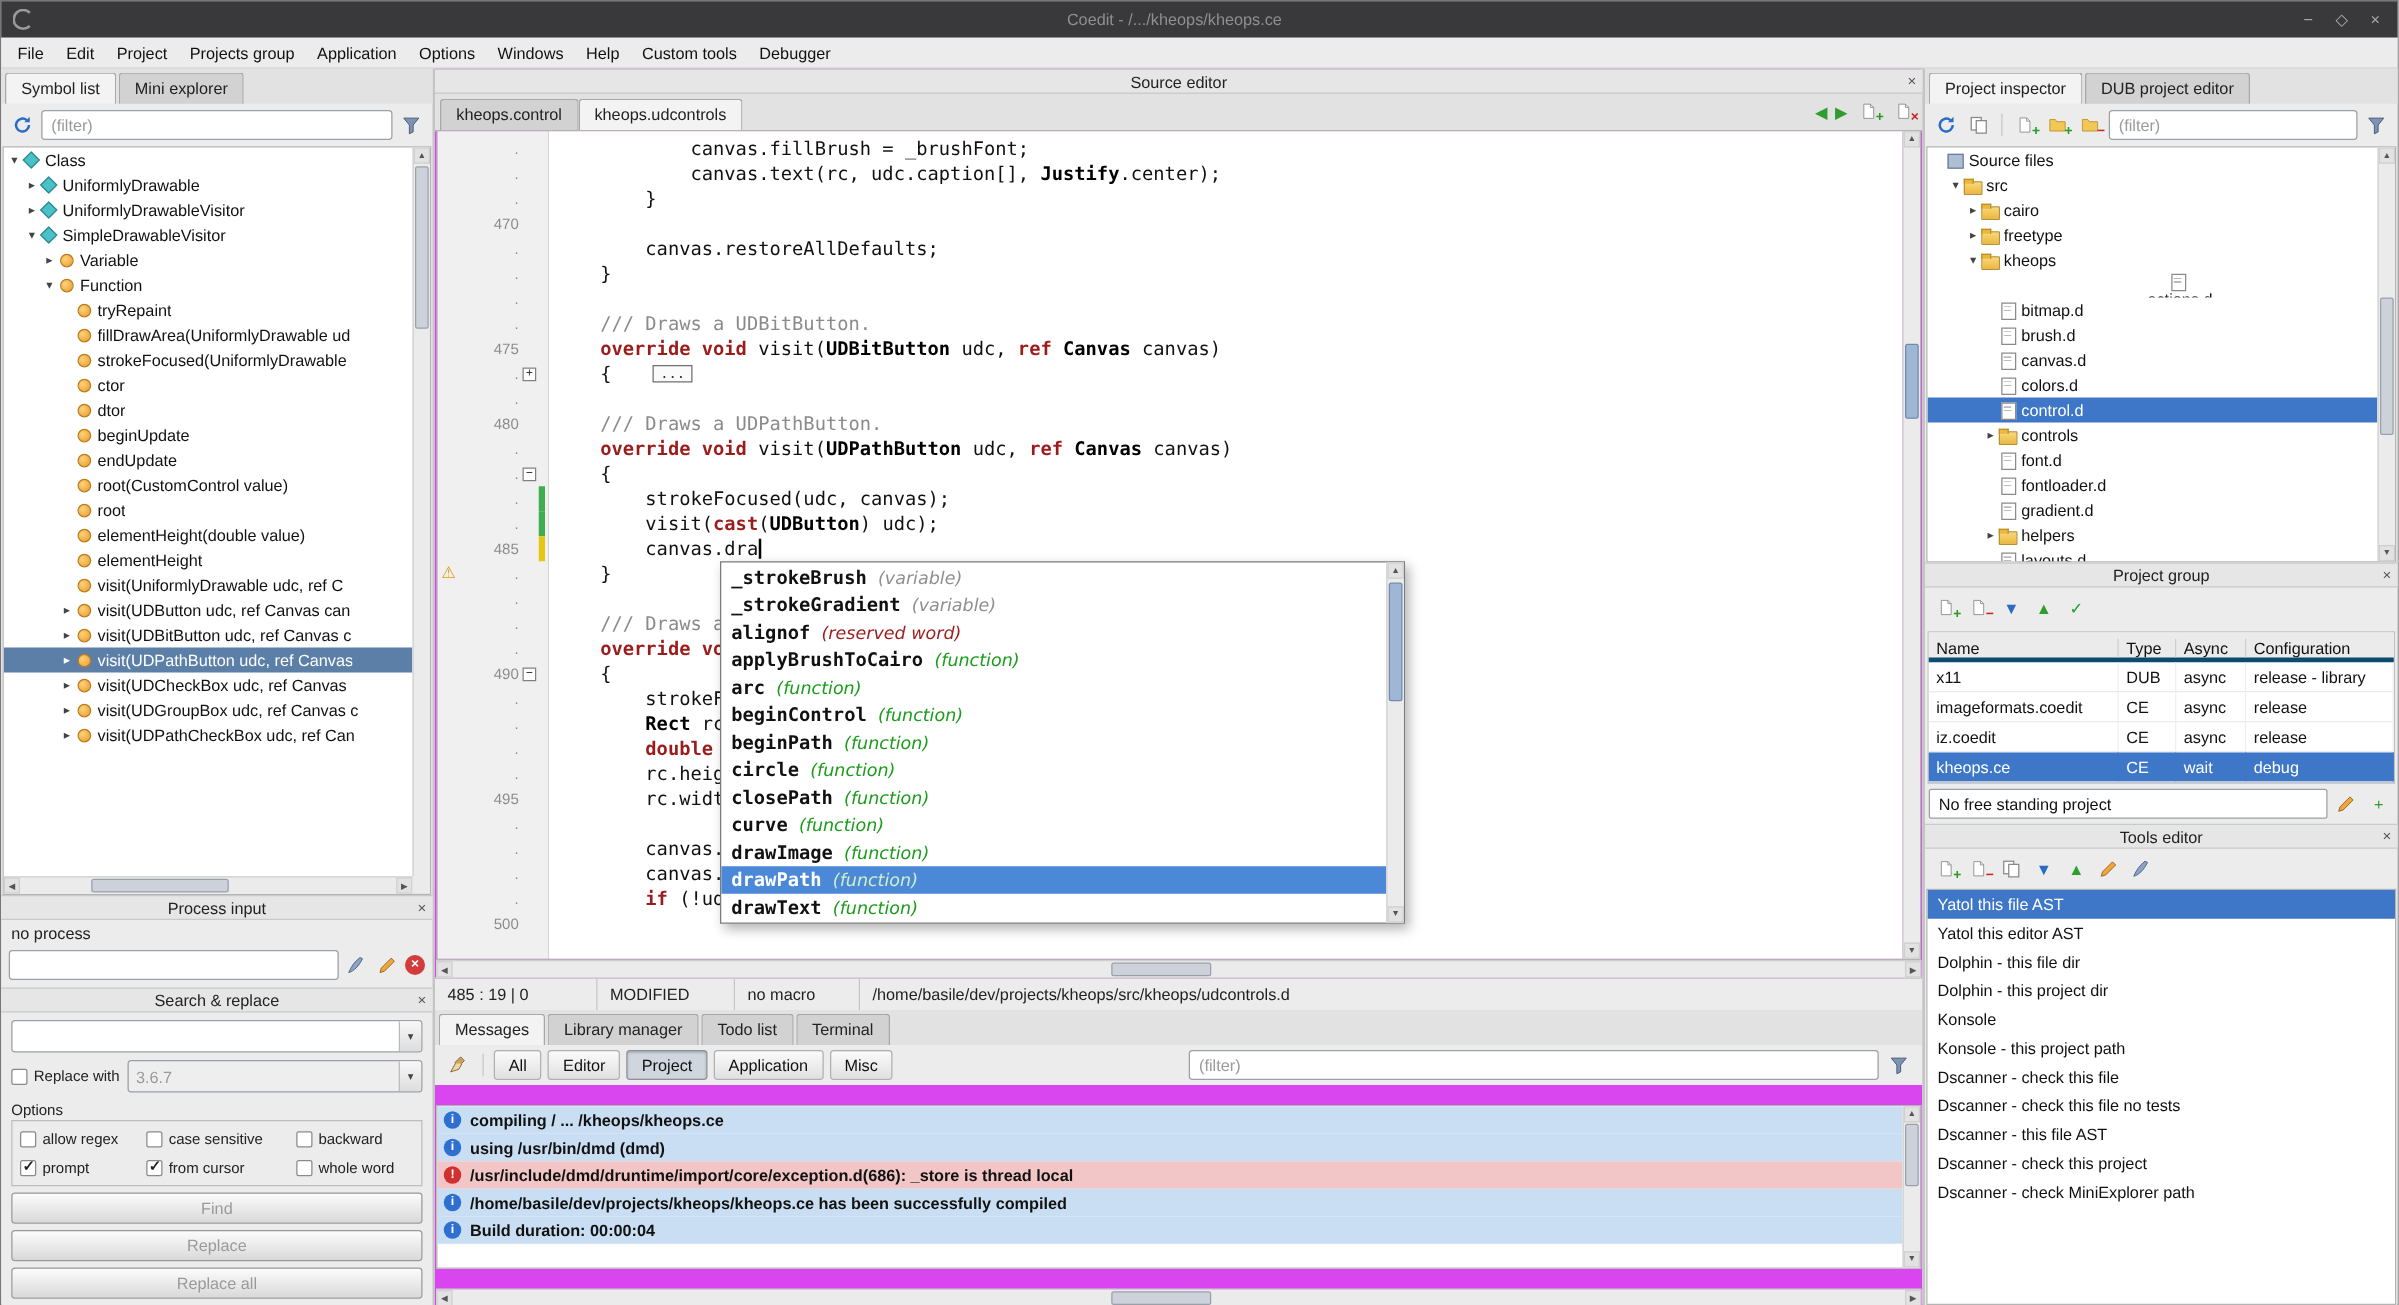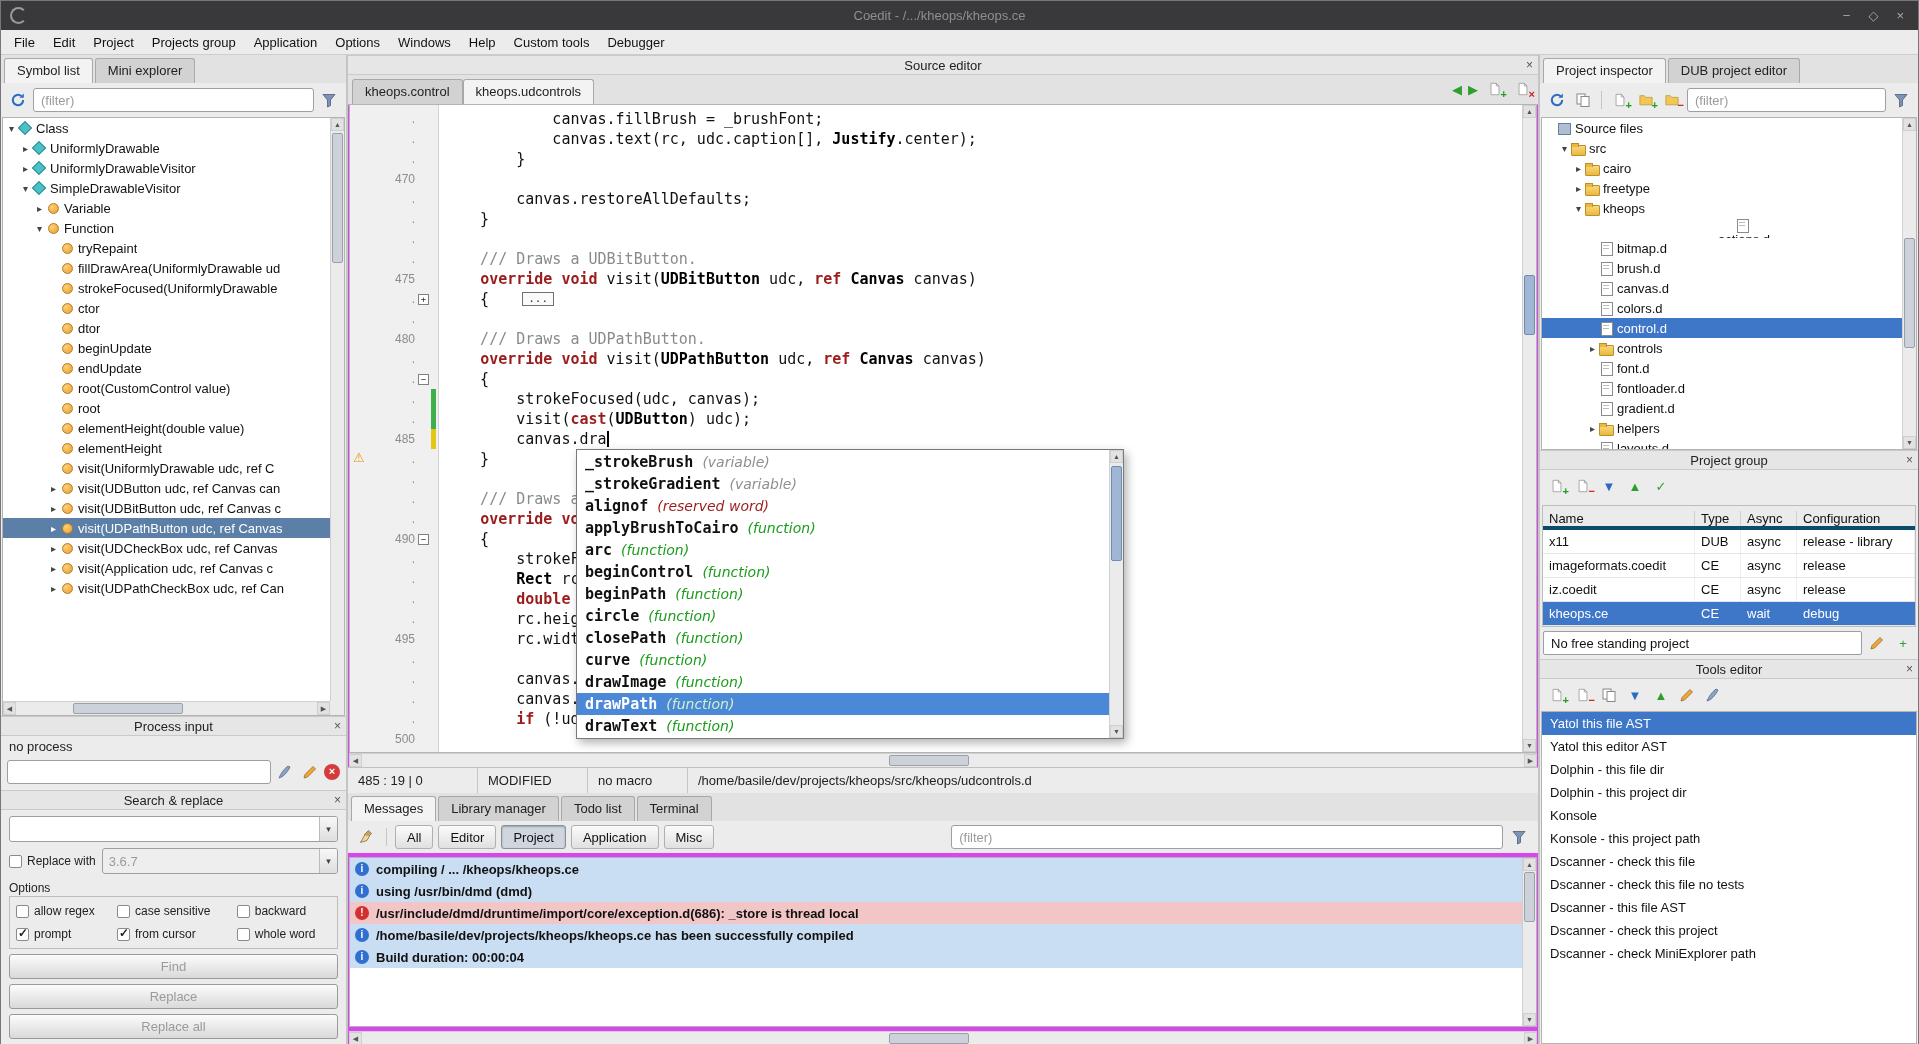--- a/index.html
+++ b/index.html
@@ -125,21 +125,21 @@
 .pp-sb{position:relative;flex:none;width:14px}
 
 .status{height:26px;display:flex;align-items:center;background:#ececec;border-top:1px solid #c0c0c0;font-size:13px;color:#222;flex:none}
 .st-cell{padding:0 10px;border-right:1px solid #c6c6c6;height:100%;display:flex;align-items:center;white-space:nowrap;overflow:hidden}
 .st-path{flex:1;border-right:none}
 
 .m-toolbar{display:flex;align-items:center;gap:5px;padding:4px 8px;background:#ececec;flex:none;height:32px}
 .filter-btn{height:24px;padding:0 11px;border:1px solid #b0b0b0;border-radius:3px;background:linear-gradient(#fbfbfb,#e0e0e0);font-size:13px;display:flex;align-items:center}
 .filter-btn.active{background:#cfd6de;border-color:#8a9097;box-shadow:inset 0 1px 2px rgba(0,0,0,.25)}
 .m-filter{margin-left:auto;width:47%}
-.mlist{height:170px;background:#fff;border:1px solid #b4b4b4;position:relative;overflow:hidden;margin:4px 1px;flex:none}
+.mlist{height:131px;background:#fff;border:1px solid #b4b4b4;position:relative;overflow:hidden;margin:16px 1px;flex:none}
 .mlist-inner{position:absolute;top:0;left:0;right:14px;bottom:0;overflow:hidden}
 .msg-row{height:22px;display:flex;align-items:center;gap:7px;padding:0 5px;font-weight:bold;font-size:13px;white-space:nowrap;overflow:hidden}
 .m-info{background:#c9def2}
 .m-error{background:#f2c6c6}
 .mi{width:14px;height:14px;border-radius:50%;color:#fff;font:bold 10px/14px "Liberation Sans",sans-serif;text-align:center;flex:none}
 .m-info .mi{background:#2f6fd0}.m-info .mi::before{content:"i"}
 .m-error .mi{background:#d03030}.m-error .mi::before{content:"!"}
 
 .rtbar .tin{flex:1}
 .pg-wrap{margin:3px 2px 0;border:1px solid #bdbdbd;background:#fff;flex:none}
@@ -370,21 +370,21 @@
 
             <div class="t-row ic-fun" style="padding-left: 44px;">
               <span class="tw">▸</span>
               <span class="t-ic"></span>
               <span class="t-lb">visit(UDCheckBox udc, ref Canvas</span>
             </div>
 
             <div class="t-row ic-fun" style="padding-left: 44px;">
               <span class="tw">▸</span>
               <span class="t-ic"></span>
-              <span class="t-lb">visit(Application udc, ref Canvas c</span>
+              <span class="t-lb">visit(UDGroupBox udc, ref Canvas c</span>
             </div>
 
             <div class="t-row ic-fun" style="padding-left: 44px;">
               <span class="tw">▸</span>
               <span class="t-ic"></span>
               <span class="t-lb">visit(UDPathCheckBox udc, ref Can</span>
             </div>
           </div>
         <div class="sbv">
           <span class="ar top">▲</span>

